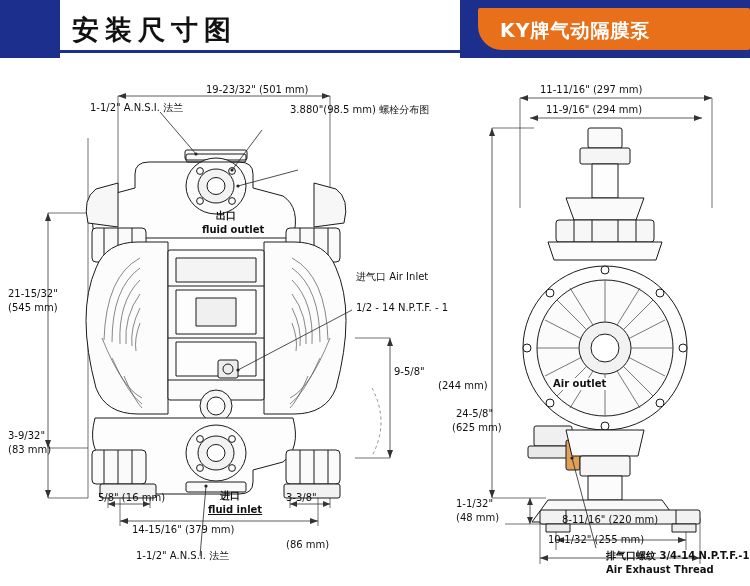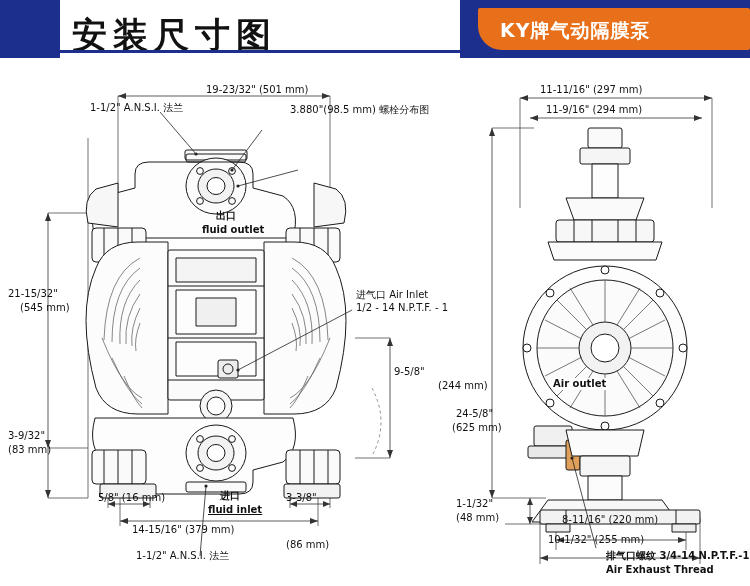--- a/index.html
+++ b/index.html
@@ -1,21 +1,21 @@
 <!DOCTYPE html>
 <html><head>
 <meta charset="utf-8">
 <style>
   html,body{margin:0;padding:0;}
   body{width:750px;height:586px;background:#ffffff;font-family:"Liberation Sans",sans-serif;overflow:hidden;position:relative;}
 
   
   .header{position:absolute;left:0;top:0;width:750px;height:58px;background:#ffffff;}
   .hdr-bar-left{position:absolute;left:0;top:0;width:60px;height:58px;background:#1d2f8c;}
-  .hdr-title{position:absolute;left:72px;top:12px;font-size:35px;font-weight:bold;letter-spacing:6px;color:#111;font-family:"DejaVu Sans",sans-serif;}
+  .hdr-title{position:absolute;left:72px;top:12px;font-size:27px;font-weight:bold;letter-spacing:6px;color:#111;font-family:"DejaVu Sans",sans-serif;}
   .hdr-right{position:absolute;right:0;top:0;width:290px;height:58px;background:#1d2f8c;}
   .hdr-right-inner{position:absolute;left:18px;top:8px;width:272px;height:42px;background:#e8701a;border-radius:2px 2px 2px 24px;}
   .hdr-right-text{position:absolute;left:22px;top:10px;font-size:19px;font-weight:bold;color:#ffffff;letter-spacing:1px;font-family:"DejaVu Sans",sans-serif;}
   .hdr-underline{position:absolute;left:60px;top:50px;width:400px;height:3px;background:#1d2f8c;}
 
   
   .canvas{position:absolute;left:0;top:58px;width:750px;height:528px;}
   svg{position:absolute;left:0;top:0;}
 
   .lbl{position:absolute;font-family:"DejaVu Sans",sans-serif;font-size:10px;color:#111;white-space:nowrap;line-height:12px;}
@@ -286,25 +286,25 @@
     </g>
   </svg>
 
   <div class="lbl" style="left:90px;top:44px;">1-1/2" A.N.S.I. 法兰</div>
   <div class="lbl" style="left:206px;top:26px;">19-23/32" (501 mm)</div>
   <div class="lbl" style="left:290px;top:46px;">3.880"(98.5 mm) 螺栓分布图</div>
 
   <div class="lbl b" style="left:200px;top:152px;">出口</div>
   <div class="lbl b" style="left:186px;top:166px;">fluid outlet</div>
 
-  <div class="lbl" style="left:356px;top:231px;">进气口 Air Inlet</div>
+  <div class="lbl" style="left:356px;top:213px;">进气口 Air Inlet</div>
   <div class="lbl" style="left:356px;top:244px;">1/2 - 14 N.P.T.F. - 1</div>
 
   <div class="lbl" style="left:8px;top:230px;">21-15/32"</div>
-  <div class="lbl" style="left:8px;top:244px;margin-left:12px;">(545 mm)</div>
+  <div class="lbl" style="left:8px;top:244px;">(545 mm)</div>
 
   <div class="lbl" style="left:8px;top:372px;">3-9/32"</div>
   <div class="lbl" style="left:8px;top:386px;">(83 mm)</div>
 
   <div class="lbl" style="left:394px;top:308px;">9-5/8"</div>
   <div class="lbl" style="left:394px;top:322px;margin-left:44px;">(244 mm)</div>
 
   <div class="lbl" style="left:98px;top:434px;">5/8" (16 mm)</div>
   <div class="lbl" style="left:286px;top:434px;">3-3/8"</div>
   <div class="lbl" style="left:286px;top:448px;margin-top:33px;">(86 mm)</div>

